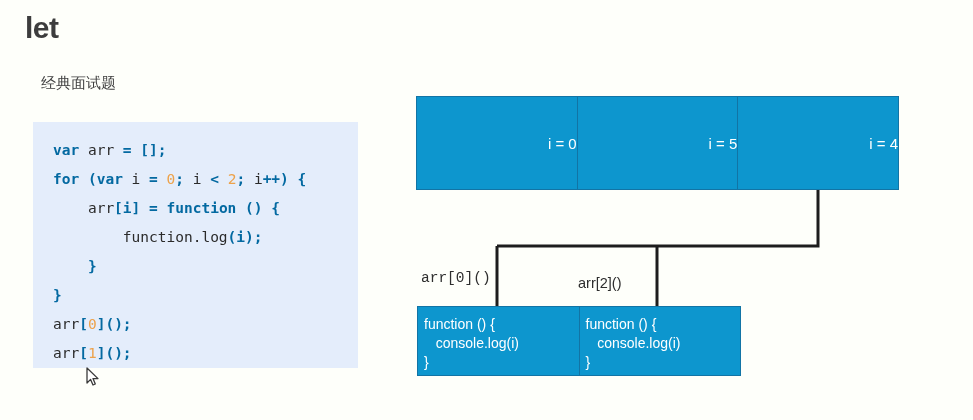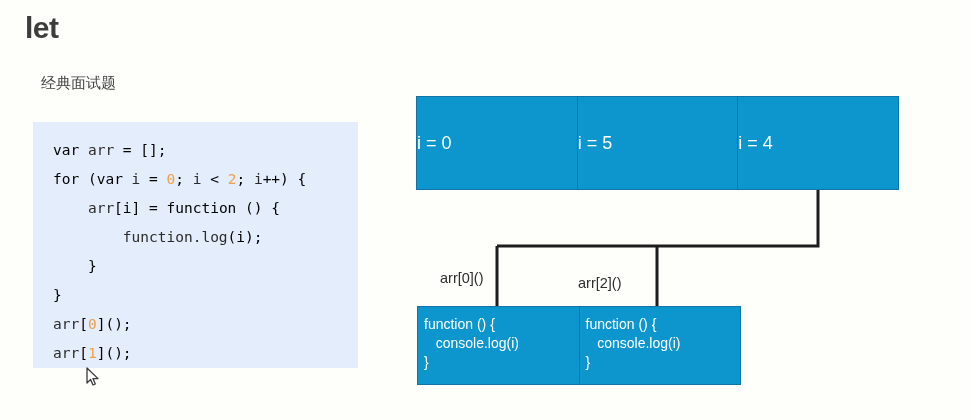--- a/index.html
+++ b/index.html
@@ -54,21 +54,21 @@
   }
   .code-line {
     font-family: "DejaVu Sans Mono", "Liberation Mono", monospace;
     font-size: 14.5px;
     line-height: 29px;
     height: 29px;
     color: #2b2b2b;
     white-space: pre;
     padding-left: 20px;
   }
-  .kw { color: #000000; font-weight: normal; }
+  .kw { color: #0369a1; font-weight: bold; }
   .num { color: #eda24a; }
   .pl { color: #2b2b2b; }
 
   
   .diagram {
     position: absolute;
     left: 0;
     top: 0;
     width: 973px;
     height: 420px;
@@ -84,33 +84,33 @@
     display: flex;
     box-shadow: 0 0 0 1px #1274a5;
     pointer-events: auto;
   }
   .iter-box {
     flex: 1 1 0;
     background: #0d96ce;
     border-right: 1px solid #1274a5;
     display: flex;
     align-items: center;
-    justify-content: flex-start;
+    justify-content: flex-end;
     color: #ffffff;
-    font-size: 18px;
+    font-size: 15px;
     box-sizing: border-box;
   }
   .iter-box:last-child { border-right: none; }
 
   .fn-row {
     position: absolute;
     left: 418px;
     top: 307px;
     width: 322px;
-    height: 77px;
+    height: 68px;
     display: flex;
     box-shadow: 0 0 0 1px #1274a5;
     pointer-events: auto;
   }
   .fn-box {
     flex: 1 1 0;
     background: #0d96ce;
     border-right: 1px solid #1274a5;
     box-sizing: border-box;
     padding: 8px 0 0 6px;
@@ -120,21 +120,21 @@
   }
   .fn-box:last-child { border-right: none; }
   .fn-line { white-space: pre; }
 
   .conn-label {
     position: absolute;
     font-size: 14.5px;
     color: #2e2e2e;
     white-space: nowrap;
   }
-  .label-arr0 { left: 440px; top: 270px; }
+  .label-arr0 { left: 421px; top: 270px; font-family: Liberation Mono, monospace; }
   .label-arr1 { left: 578px; top: 275px; }
 
   .cursor {
     position: absolute;
     left: 86px;
     top: 367px;
     width: 14px;
     height: 20px;
   }
 </style>

